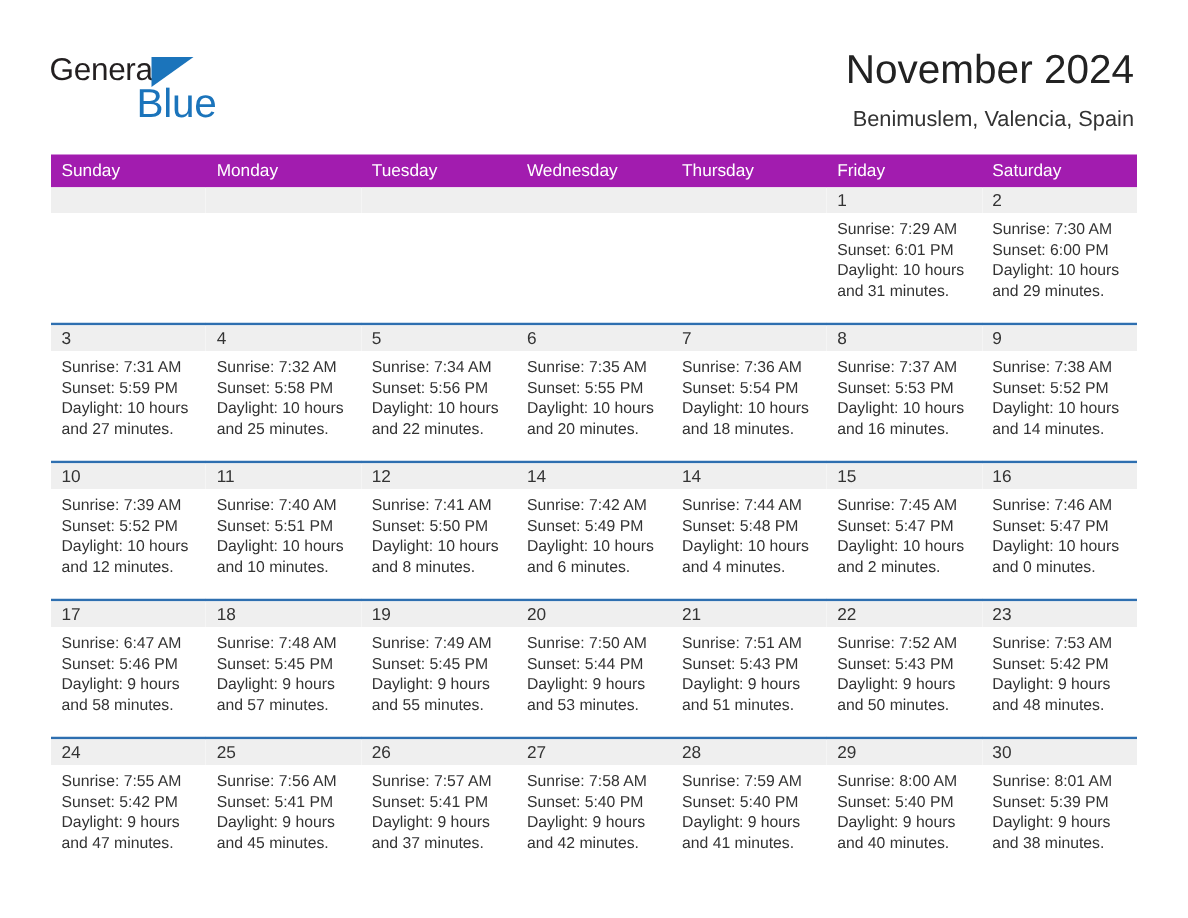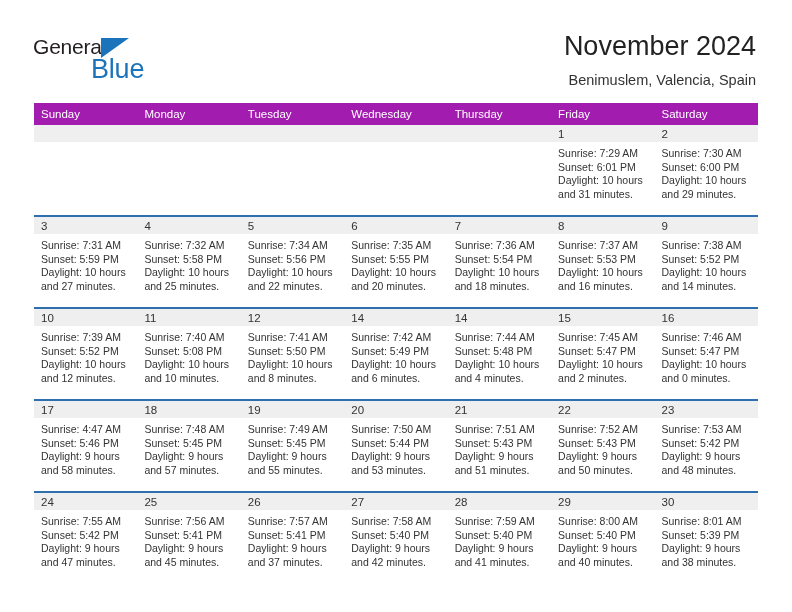--- a/index.html
+++ b/index.html
@@ -278,21 +278,21 @@
           <div class="cell-body">
             <div>Sunrise: 7:39 AM</div>
             <div>Sunset: 5:52 PM</div>
             <div class="daylight">Daylight: 10 hours and 12 minutes.</div>
           </div>
         </div>
         <div class="day-cell">
           <div class="date-band">11</div>
           <div class="cell-body">
             <div>Sunrise: 7:40 AM</div>
-            <div>Sunset: 5:08 PM</div>
+            <div>Sunset: 5:51 PM</div>
             <div class="daylight">Daylight: 10 hours and 10 minutes.</div>
           </div>
         </div>
         <div class="day-cell">
           <div class="date-band">12</div>
           <div class="cell-body">
             <div>Sunrise: 7:41 AM</div>
             <div>Sunset: 5:50 PM</div>
             <div class="daylight">Daylight: 10 hours and 8 minutes.</div>
           </div>
@@ -327,21 +327,21 @@
             <div>Sunrise: 7:46 AM</div>
             <div>Sunset: 5:47 PM</div>
             <div class="daylight">Daylight: 10 hours and 0 minutes.</div>
           </div>
         </div>
       </div>
       <div class="cal-row week-row">
         <div class="day-cell">
           <div class="date-band">17</div>
           <div class="cell-body">
-            <div>Sunrise: 4:47 AM</div>
+            <div>Sunrise: 6:47 AM</div>
             <div>Sunset: 5:46 PM</div>
             <div class="daylight">Daylight: 9 hours and 58 minutes.</div>
           </div>
         </div>
         <div class="day-cell">
           <div class="date-band">18</div>
           <div class="cell-body">
             <div>Sunrise: 7:48 AM</div>
             <div>Sunset: 5:45 PM</div>
             <div class="daylight">Daylight: 9 hours and 57 minutes.</div>

